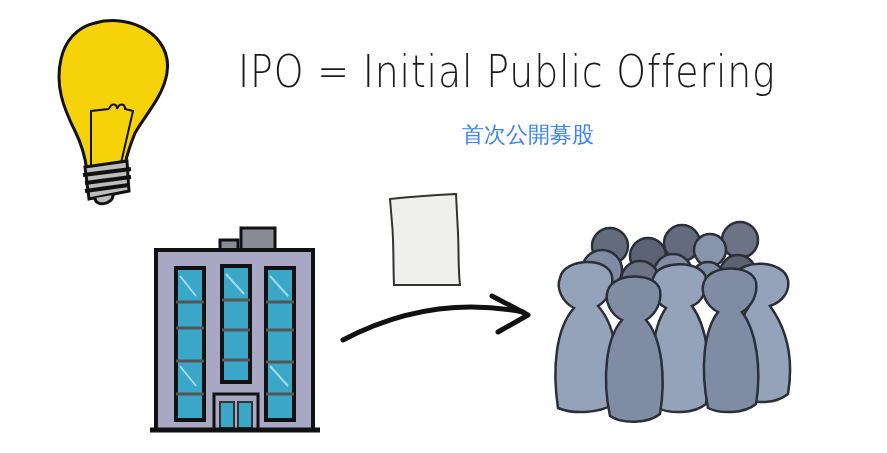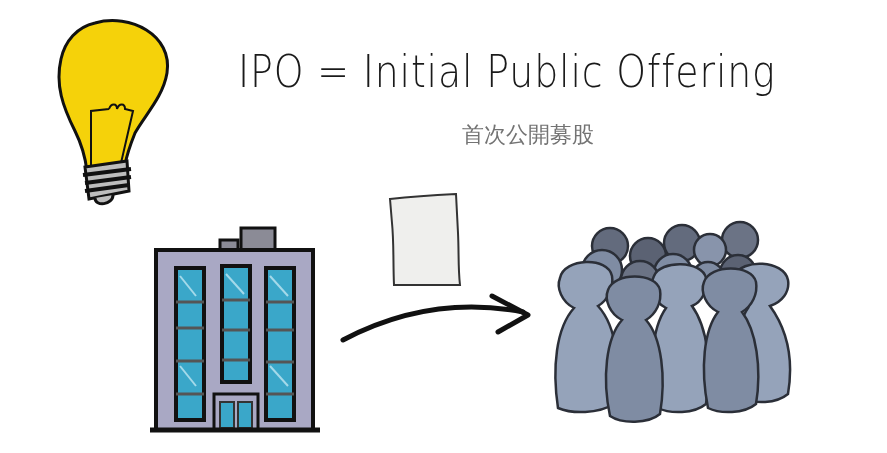--- a/index.html
+++ b/index.html
@@ -5,21 +5,21 @@
   html, body { margin: 0; padding: 0; background: #ffffff; }
   body { width: 887px; height: 453px; position: relative; overflow: hidden; font-family: "DejaVu Sans", sans-serif; }
   .abs { position: absolute; }
   .title {
     left: 238px; top: 46px; width: 560px; height: 56px;
     font-family: "DejaVu Sans", sans-serif; font-weight: 300; font-size: 44px;
     color: #1a1a1a; letter-spacing: 1px; white-space: nowrap;
     transform: scaleX(0.86); transform-origin: left top;
   }
   .subtitle {
-    left: 462px; top: 120px; font-size: 22px; color: #737373; white-space: nowrap;
+    left: 462px; top: 120px; font-size: 22px; color: #3b82f6; white-space: nowrap;
   }
   svg { position: absolute; overflow: visible; }
 </style>
 </head>
 <body>
 
 <div class="abs title">IPO = Initial Public Offering</div>
 <div class="abs subtitle">首次公開募股</div>
 
 <svg style="left:55px;top:15px" width="120" height="195" viewBox="0 0 120 195">

